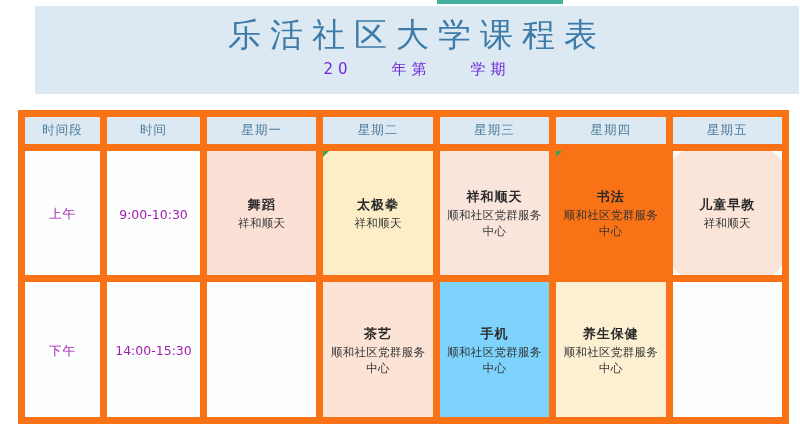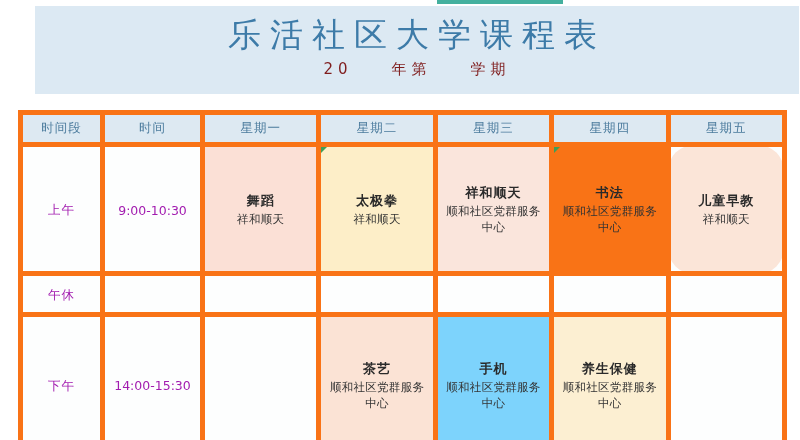--- a/index.html
+++ b/index.html
@@ -47,40 +47,40 @@
     line-height: 44px;
     letter-spacing: 9px;
     color: #3d7ba8;
     font-weight: 400;
     white-space: nowrap;
   }
   .title-sub {
     font-size: 15px;
     line-height: 24px;
     letter-spacing: 5px;
-    color: #7f1d1d;
+    color: #6d28d9;
     white-space: pre;
   }
 
   
   .grid {
     position: absolute;
     left: 18px;
     top: 110px;
     width: 764px;
     border-collapse: collapse;
     table-layout: fixed;
     background: #fdfefe;
   }
   .grid col.c-seg   { width: 82px; }
   .grid col.c-time  { width: 100px; }
   .grid col.c-day   { width: 116.4px; }
 
   .grid th, .grid td {
-    border: 5px solid #f97316;
+    border: 7px solid #f97316;
     padding: 0;
     text-align: center;
     vertical-align: middle;
     font-weight: 400;
   }
   .grid thead th {
     background: #dde9f2;
     color: #4b7b9d;
     font-size: 12.5px;
     height: 27px;
@@ -200,39 +200,20 @@
               <div class="place">顺和社区党群服务中心</div>
             </div>
           </td>
           <td class="td-fill" style="background: rgb(251, 229, 216); border-radius: 26px;">
             <div class="cell">
               <div class="course">儿童早教</div>
               <div class="place">祥和顺天</div>
             </div>
           </td>
         </tr>
-        <tr class="row-break">
-          <td><span class="seg-label">午休</span></td>
-          <td><span class="time-label"></span></td>
-          <td class="td-fill" style="background: rgb(253, 254, 254);">
-            <div class="cell"></div>
-          </td>
-          <td class="td-fill" style="background: rgb(253, 254, 254);">
-            <div class="cell"></div>
-          </td>
-          <td class="td-fill" style="background: rgb(253, 254, 254);">
-            <div class="cell"></div>
-          </td>
-          <td class="td-fill" style="background: rgb(253, 254, 254);">
-            <div class="cell"></div>
-          </td>
-          <td class="td-fill" style="background: rgb(253, 254, 254);">
-            <div class="cell"></div>
-          </td>
-        </tr>
         <tr class="row-main pm">
           <td><span class="seg-label">下午</span></td>
           <td><span class="time-label">14:00-15:30</span></td>
           <td class="td-fill" style="background: rgb(253, 254, 254);">
             <div class="cell"></div>
           </td>
           <td class="td-fill" style="background: rgb(251, 227, 213); font-family: Liberation Serif, serif;">
             <div class="cell">
               <div class="course">茶艺</div>
               <div class="place">顺和社区党群服务中心</div>

